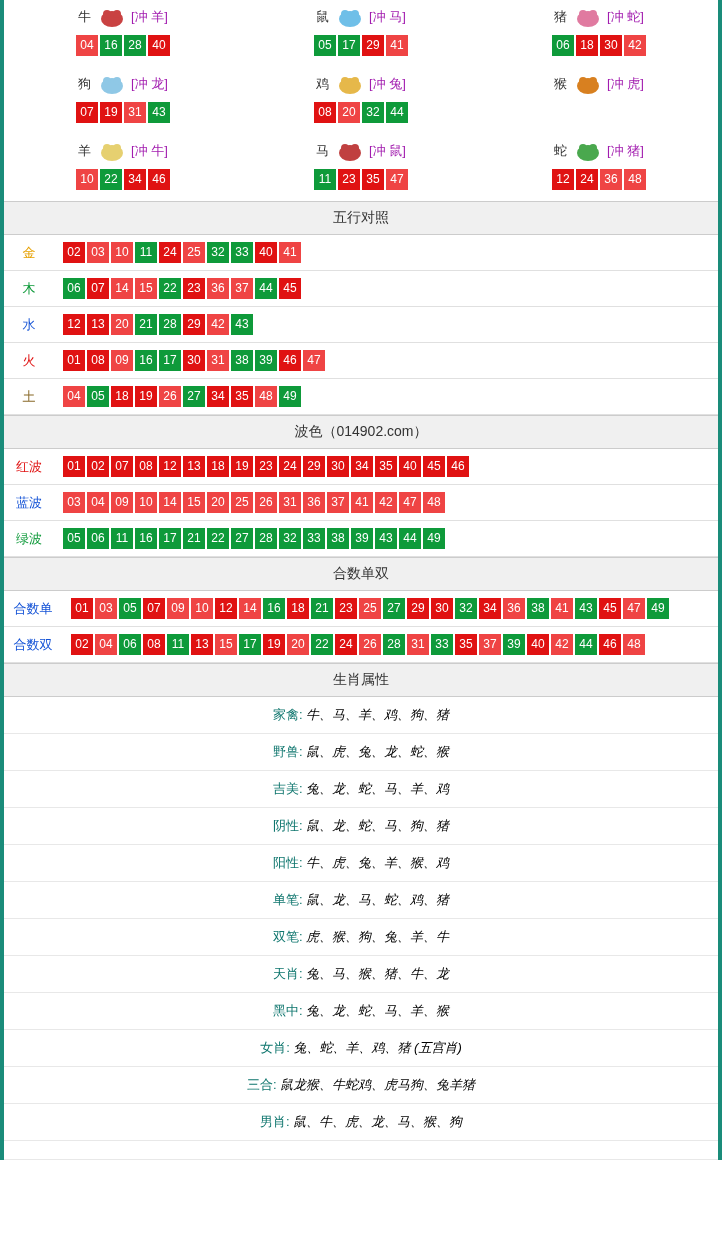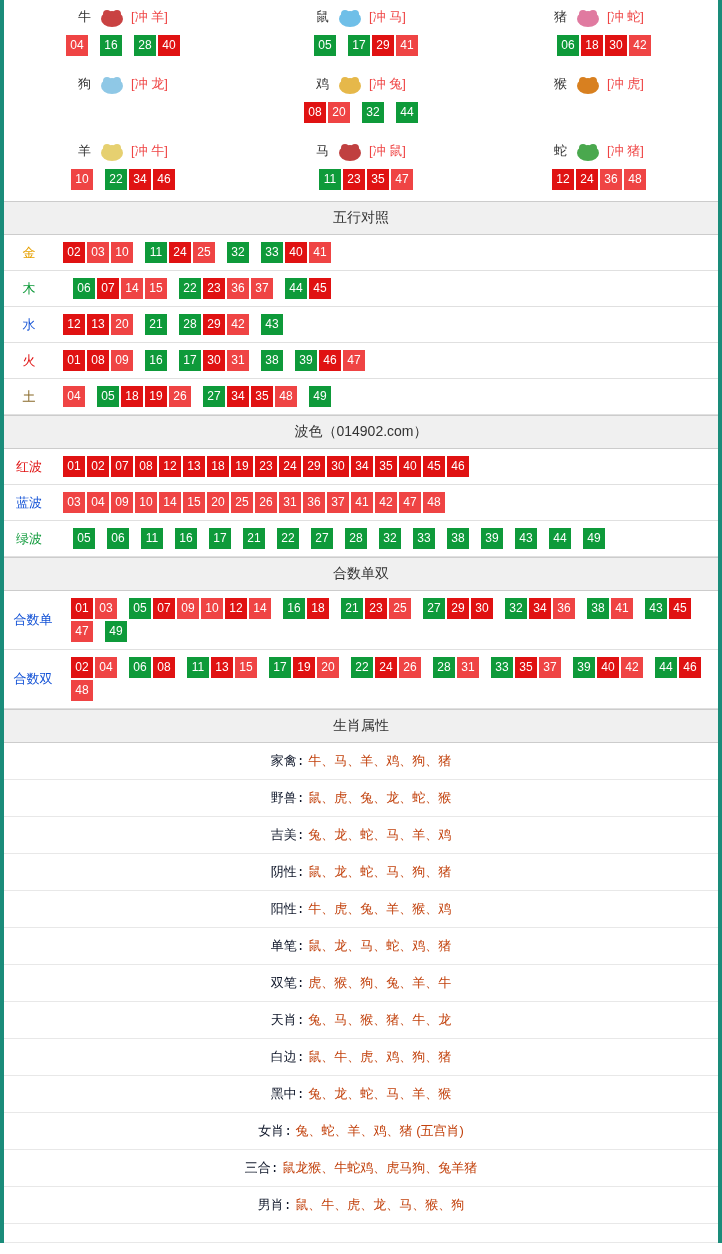--- a/index.html
+++ b/index.html
@@ -3,44 +3,44 @@
 <meta charset="utf-8">
 <style>
   * { box-sizing: border-box; margin: 0; padding: 0; }
   body { font-family: "Microsoft YaHei", Arial, sans-serif; font-size: 13px; background: #fff; color: #333; }
   .wrapper { width: 722px; margin: 0 auto; border-left: 4px solid #1a8c7a; border-right: 4px solid #1a8c7a; }
   
   .zodiac-grid { display: flex; flex-wrap: wrap; }
   .zodiac-cell { width: 33.333%; text-align: center; padding: 6px 0 10px; }
   .zodiac-title { display: inline-flex; align-items: center; justify-content: center; font-size: 13px; }
   .zodiac-title .nm { margin-right: 2px; }
-  .zodiac-title .conflict { color: #ef4444; }
+  .zodiac-title .conflict { color: #a21caf; }
   .zodiac-icon { display: inline-block; width: 34px; height: 22px; margin: 0 2px; vertical-align: middle; }
   .zodiac-nums { margin-top: 6px; }
   
   .numball { display: inline-block; width: 22px; height: 21px; line-height: 21px; color: #fff; font-size: 12px; text-align: center; margin: 1px 1px; font-weight: 400; }
   .red { background: #e01212; }
   .blue { background: #ef4444; }
-  .green { background: #0e9a3a; margin-left: 11px; }
+  .green { background: #0e9a3a; }
   
   .section-header { background: #f0f0f0; border-top: 1px solid #ccc; border-bottom: 1px solid #ccc; text-align: center; padding: 7px 12px; font-size: 14px; }
   
   table.wuxing, table.bose, table.heshu { width: 100%; border-collapse: collapse; }
   table td { border-bottom: 1px solid #e0e0e0; padding: 6px 8px; vertical-align: middle; }
   table td.label { width: 50px; text-align: center; font-size: 13px; }
   
   .lbl-gold { color: #e6a000; }
   .lbl-wood { color: #0e9a3a; }
   .lbl-water { color: #1352d6; }
   .lbl-fire { color: #e01212; }
   .lbl-earth { color: #8a6b2b; }
   
   .attr-row { border-bottom: 1px solid #e8e8e8; text-align: center; padding: 9px 0; font-size: 13px; }
-  .attr-row .key { color: #0f172a; font-family: Liberation Mono, monospace; }
-  .attr-row .val { color: #c2410c; }
+  .attr-row .key { color: #0f766e; }
+  .attr-row .val { color: #000000; font-style: italic; }
   
   
   svg.zi { display: block; }
 </style>
 </head>
 <body>
 <div class="wrapper">
 
 <div class="zodiac-grid" id="zodiac-grid">
       <div class="zodiac-cell"><div class="zodiac-title">
@@ -79,21 +79,21 @@
       <div class="zodiac-cell"><div class="zodiac-title">
           <span class="nm">狗</span>
           <span class="zodiac-icon">
             <svg class="zi" width="34" height="22" viewBox="0 0 34 22">
               <ellipse cx="17" cy="13" rx="11" ry="8" fill="#8fc8e6"></ellipse>
               <circle cx="12" cy="8" r="4" fill="#8fc8e6"></circle>
               <circle cx="22" cy="8" r="4" fill="#8fc8e6"></circle>
             </svg>
           </span>
           <span class="conflict">[冲 龙]</span>
-        </div></div>
+        </div><div class="zodiac-nums"><span class="numball red">07</span><span class="numball red">19</span><span class="numball blue">31</span><span class="numball green">43</span></div></div>
       <div class="zodiac-cell"><div class="zodiac-title">
           <span class="nm">鸡</span>
           <span class="zodiac-icon">
             <svg class="zi" width="34" height="22" viewBox="0 0 34 22">
               <ellipse cx="17" cy="13" rx="11" ry="8" fill="#e6b84a"></ellipse>
               <circle cx="12" cy="8" r="4" fill="#e6b84a"></circle>
               <circle cx="22" cy="8" r="4" fill="#e6b84a"></circle>
             </svg>
           </span>
           <span class="conflict">[冲 兔]</span>
@@ -205,21 +205,20 @@
 <div class="section-header">生肖属性</div>
 <div id="attrs-list">
       <div class="attr-row"><span class="key">家禽:</span><span class="val"> 牛、马、羊、鸡、狗、猪</span></div>
       <div class="attr-row"><span class="key">野兽:</span><span class="val"> 鼠、虎、兔、龙、蛇、猴</span></div>
       <div class="attr-row"><span class="key">吉美:</span><span class="val"> 兔、龙、蛇、马、羊、鸡</span></div>
       <div class="attr-row"><span class="key">阴性:</span><span class="val"> 鼠、龙、蛇、马、狗、猪</span></div>
       <div class="attr-row"><span class="key">阳性:</span><span class="val"> 牛、虎、兔、羊、猴、鸡</span></div>
       <div class="attr-row"><span class="key">单笔:</span><span class="val"> 鼠、龙、马、蛇、鸡、猪</span></div>
       <div class="attr-row"><span class="key">双笔:</span><span class="val"> 虎、猴、狗、兔、羊、牛</span></div>
       <div class="attr-row"><span class="key">天肖:</span><span class="val"> 兔、马、猴、猪、牛、龙</span></div>
-      <div class="attr-row"><span class="key">白边:</span><span class="val"> 鼠、牛、虎、鸡、狗、猪</span></div>
       <div class="attr-row"><span class="key">黑中:</span><span class="val"> 兔、龙、蛇、马、羊、猴</span></div>
       <div class="attr-row"><span class="key">女肖:</span><span class="val"> 兔、蛇、羊、鸡、猪 (五宫肖)</span></div>
       <div class="attr-row"><span class="key">三合:</span><span class="val"> 鼠龙猴、牛蛇鸡、虎马狗、兔羊猪</span></div>
       <div class="attr-row"><span class="key">男肖:</span><span class="val"> 鼠、牛、虎、龙、马、猴、狗</span></div>
       <div class="attr-row"></div>
     </div>
 
 </div>
 
 </body></html>

